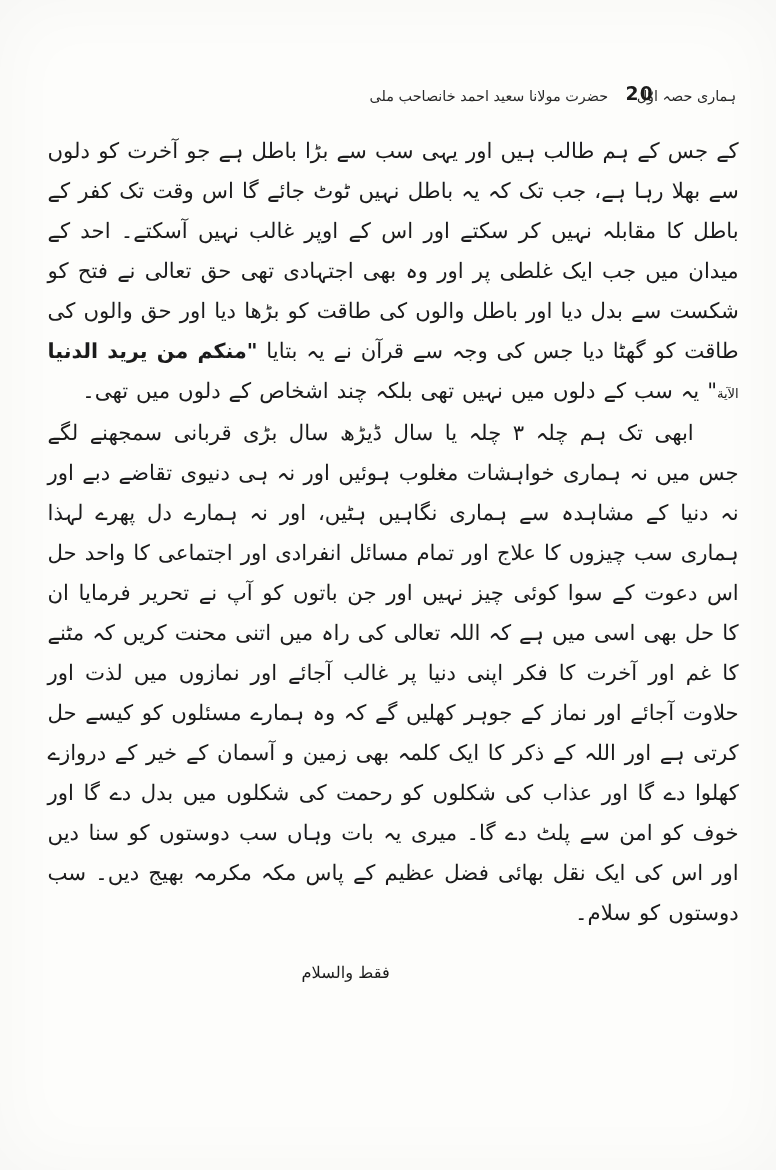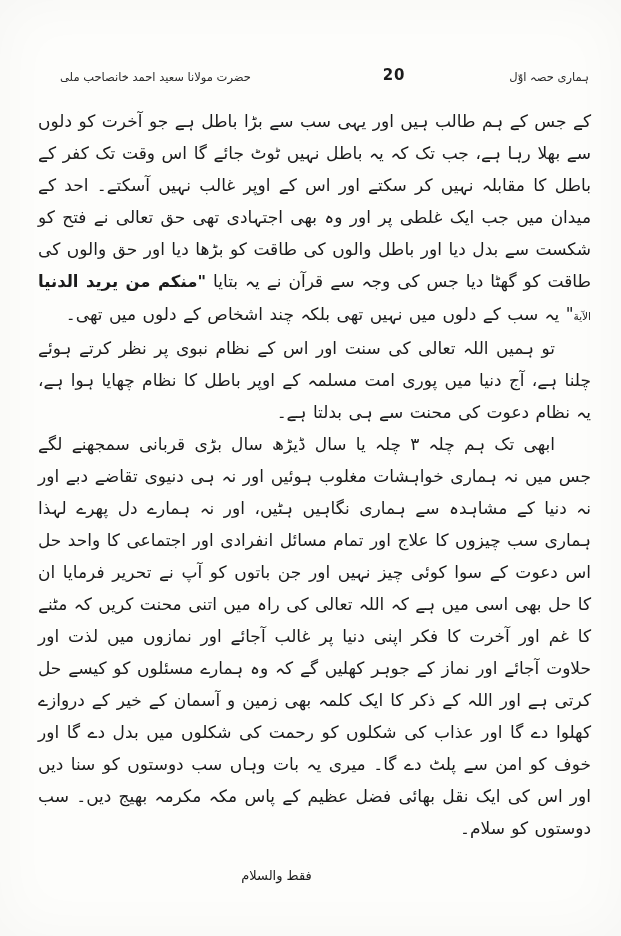--- a/index.html
+++ b/index.html
@@ -16,23 +16,23 @@
     box-shadow: inset 0 0 60px rgba(0,0,0,0.03);
     padding: 66px 30px 0 38px;
     font-family: "DejaVu Sans", sans-serif;
     color: #1b1b1b;
     overflow: hidden;
   }
   
   .header {
     display: flex;
     direction: ltr;
-    justify-content: space-between;
+    justify-content: flex-end;
     align-items: flex-end;
-    margin: 0 2px 10px 22px;
+    margin: 0 2px 10px 6px;
   }
   .h-side {
     font-size: 11.5px;
     color: #2a2a2a;
     white-space: nowrap;
     direction: rtl;
   }
   .h-page-num {
     font-size: 15px;
     font-weight: bold;
@@ -79,19 +79,18 @@
 <div class="page">
 
   <div class="header">
     <div class="h-side">حضرت مولانا سعید احمد خانصاحب ملی</div>
     <div class="h-page-num">20</div>
     <div class="h-side">ہماری حصہ اوّل</div>
   </div>
 
   <div class="body-text" id="body-text">
       <div class="para"><span class="run-normal">کے جس کے ہم طالب ہیں اور یہی سب سے بڑا باطل ہے جو آخرت کو دلوں سے بھلا رہا ہے، جب تک کہ یہ باطل نہیں ٹوٹ جائے گا اس وقت تک کفر کے باطل کا مقابلہ نہیں کر سکتے اور اس کے اوپر غالب نہیں آسکتے۔ احد کے میدان میں جب ایک غلطی پر اور وہ بھی اجتہادی تھی حق تعالی نے فتح کو شکست سے بدل دیا اور باطل والوں کی طاقت کو بڑھا دیا اور حق والوں کی طاقت کو گھٹا دیا جس کی وجہ سے قرآن نے یہ بتایا </span><span class="run-quote">"منكم من يريد الدنيا </span><span class="run-note">الآية</span><span class="run-normal">" یہ سب کے دلوں میں نہیں تھی بلکہ چند اشخاص کے دلوں میں تھی۔</span></div>
-      <div class="para indent"><span class="run-normal">تو ہمیں اللہ تعالی کی سنت اور اس کے نظام نبوی پر نظر کرتے ہوئے چلنا ہے، آج دنیا میں پوری امت مسلمہ کے اوپر باطل کا نظام چھایا ہوا ہے، یہ نظام دعوت کی محنت سے ہی بدلتا ہے۔</span></div>
       <div class="para indent"><span class="run-normal">ابھی تک ہم چلہ ٣ چلہ یا سال ڈیڑھ سال بڑی قربانی سمجھنے لگے جس میں نہ ہماری خواہشات مغلوب ہوئیں اور نہ ہی دنیوی تقاضے دبے اور نہ دنیا کے مشاہدہ سے ہماری نگاہیں ہٹیں، اور نہ ہمارے دل پھرے لہذا ہماری سب چیزوں کا علاج اور تمام مسائل انفرادی اور اجتماعی کا واحد حل اس دعوت کے سوا کوئی چیز نہیں اور جن باتوں کو آپ نے تحریر فرمایا ان کا حل بھی اسی میں ہے کہ اللہ تعالی کی راہ میں اتنی محنت کریں کہ مٹنے کا غم اور آخرت کا فکر اپنی دنیا پر غالب آجائے اور نمازوں میں لذت اور حلاوت آجائے اور نماز کے جوہر کھلیں گے کہ وہ ہمارے مسئلوں کو کیسے حل کرتی ہے اور اللہ کے ذکر کا ایک کلمہ بھی زمین و آسمان کے خیر کے دروازے کھلوا دے گا اور عذاب کی شکلوں کو رحمت کی شکلوں میں بدل دے گا اور خوف کو امن سے پلٹ دے گا۔ میری یہ بات وہاں سب دوستوں کو سنا دیں اور اس کی ایک نقل بھائی فضل عظیم کے پاس مکہ مکرمہ بھیج دیں۔ سب دوستوں کو سلام۔</span></div>
     </div>
 
   <div class="closing">فقط والسلام</div>
 
 </div>
 
 </body></html>

